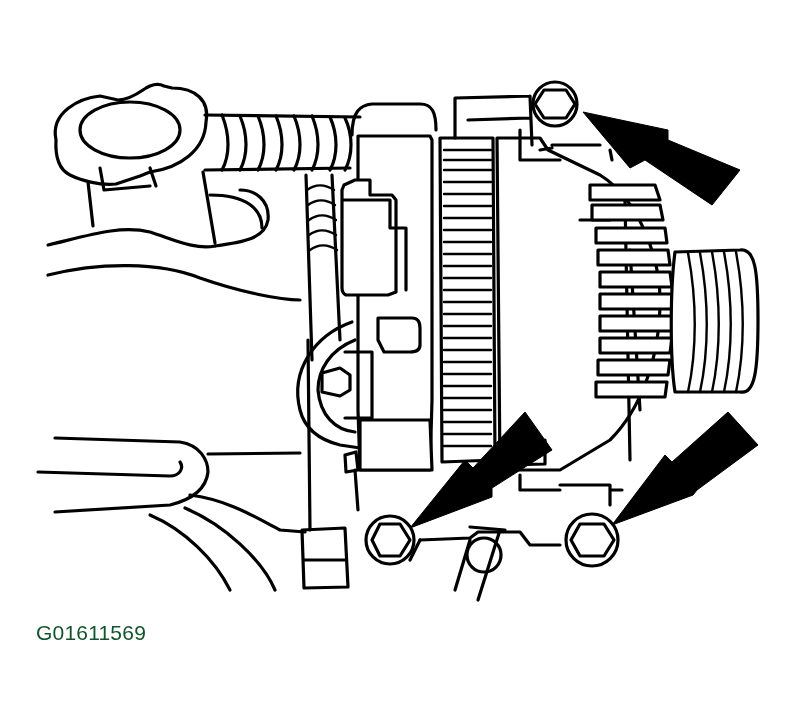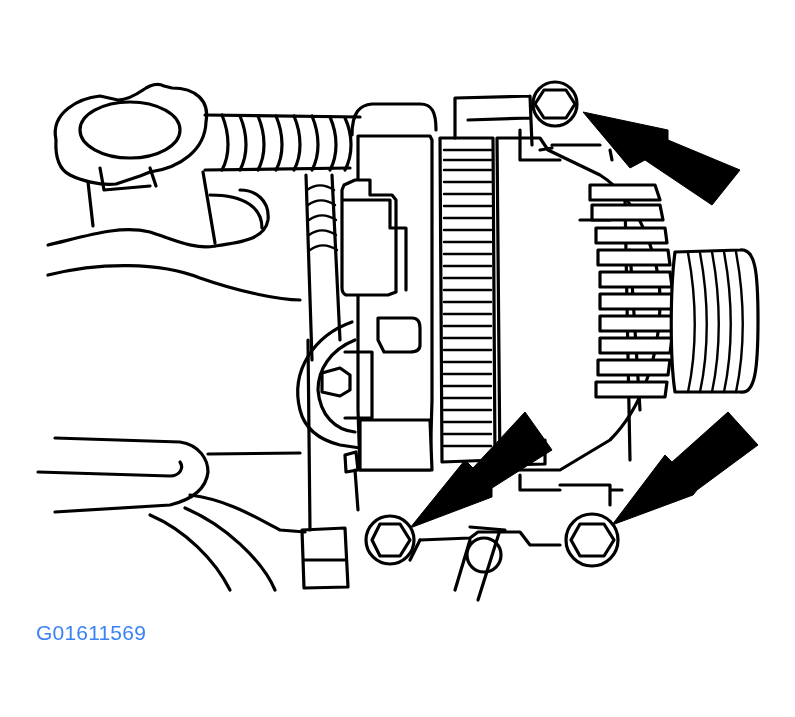--- a/index.html
+++ b/index.html
@@ -6,21 +6,21 @@
     body { width: 795px; height: 717px; position: relative; overflow: hidden; }
     #figure { position: absolute; left: 0; top: 0; width: 795px; height: 717px; }
     #figure svg { display: block; }
     .ln { fill: none; stroke: #000; stroke-width: 3.2; stroke-linecap: round; stroke-linejoin: round; }
     .thin { fill: none; stroke: #000; stroke-width: 2.4; stroke-linecap: round; stroke-linejoin: round; }
     .wf { fill: #fff; stroke: #000; stroke-width: 3.2; stroke-linejoin: round; }
     .blk { fill: #000; stroke: #000; stroke-width: 1; stroke-linejoin: round; }
     #fig-label {
       position: absolute; left: 36px; top: 621px;
       font-family: "Liberation Sans", sans-serif;
-      font-size: 21px; color: #3b82f6; letter-spacing: 0.2px;
+      font-size: 21px; color: #14532d; letter-spacing: 0.2px;
     }
   </style>
 </head>
 <body>
 
 <div id="figure">
 <svg width="795" height="717" viewBox="0 0 795 717" xmlns="http://www.w3.org/2000/svg">
 
   <g>
     <path class="ln" d="M88,182 L93,226"></path>

